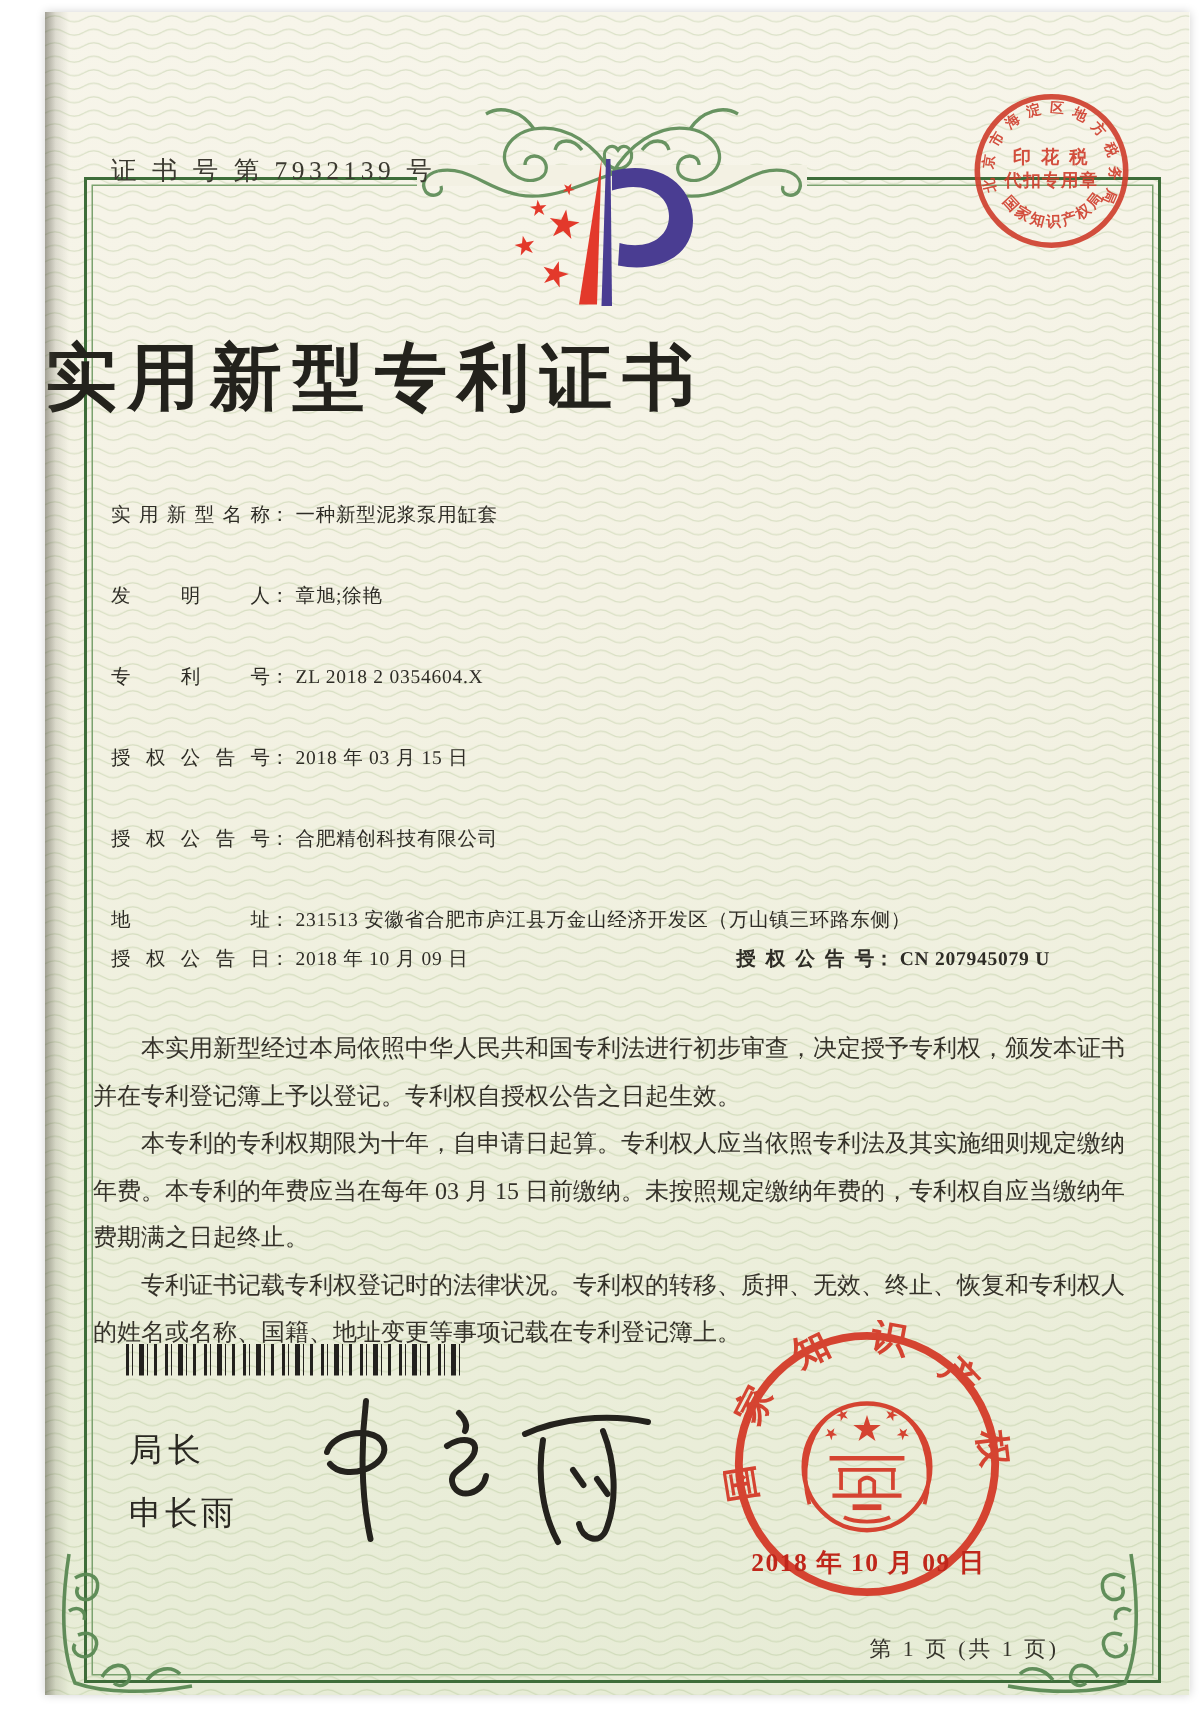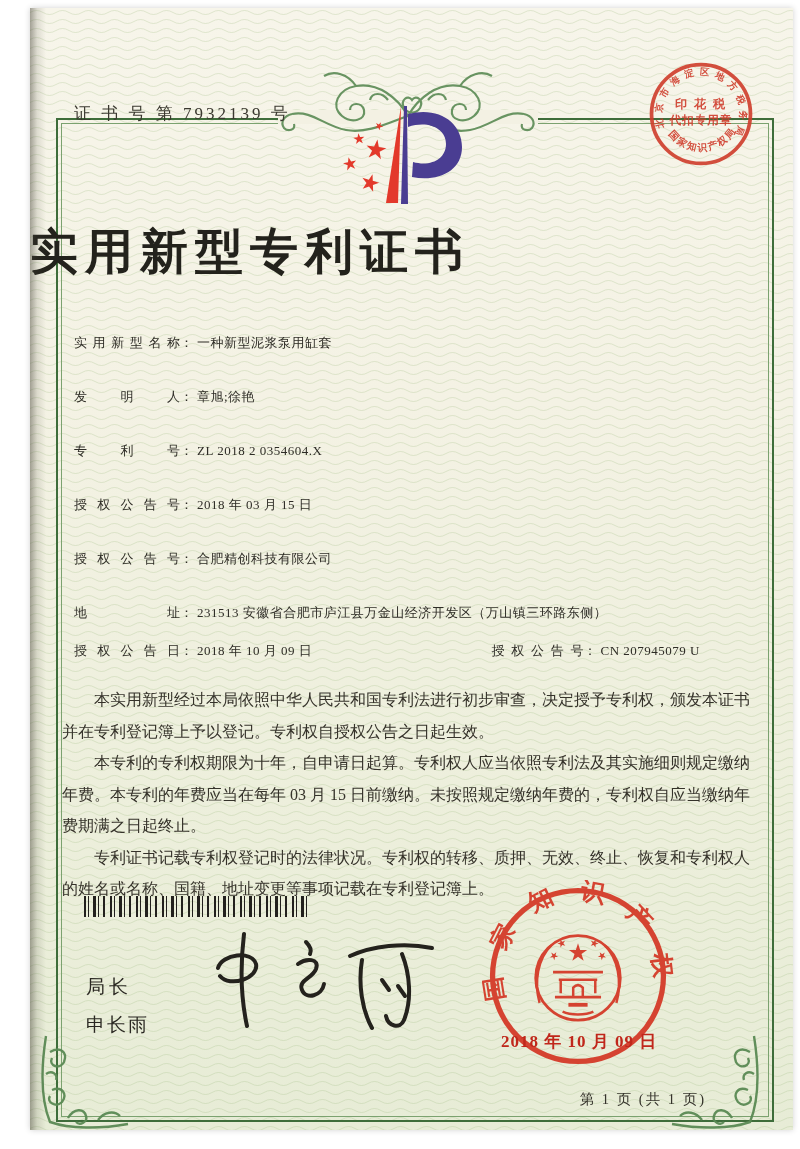--- a/index.html
+++ b/index.html
@@ -29,37 +29,37 @@
   .cert-number{position:absolute;left:44px;top:94px;font-size:17px;letter-spacing:3px;color:#3a382f;}
   .logo{position:absolute;left:308px;top:96px;}
   .title{position:absolute;left:0;top:212px;width:740px;
     font-size:48px;font-weight:600;letter-spacing:7px;color:#23221c;}
 
   .fields{position:absolute;left:44px;top:322px;width:670px;font-size:13px;}
   .f-row{line-height:26px;margin-bottom:28px;white-space:nowrap;}
   .f-label{display:inline-block;width:106px;text-align:justify;text-align-last:justify;vertical-align:top;}
   .f-colon{display:inline-block;width:17px;vertical-align:top;}
   .f-value{display:inline-block;vertical-align:top;letter-spacing:.5px;}
-  .f-row.addr{margin-bottom:12px;white-space:normal;}
+  .f-row.addr{margin-bottom:0;white-space:normal;}
   .f-row.addr .f-value{max-width:428px;white-space:normal;}
   .f-row.grant{display:flex;margin-bottom:0;padding-right:44px;}
-  .f-row.grant .pair2{margin-left:auto;}
+  .f-row.grant .pair2{margin-left:auto;font-weight:bold;}
 
   .body-text{position:absolute;left:32px;top:676px;width:688px;
     font-size:16px;line-height:31.5px;text-align:justify;color:#35322a;}
   .body-text p{margin:0;text-indent:2em;}
 
   .barcode{position:absolute;left:54px;top:888px;width:224px;height:21px;
     background:repeating-linear-gradient(90deg,
       #23211e 0 2px,transparent 2px 4px,#23211e 4px 5px,transparent 5px 9px,
       #23211e 9px 12px,transparent 12px 14px,#23211e 14px 15px,transparent 15px 19px,
       #23211e 19px 21px,transparent 21px 26px);
   }
 
-  .director{position:absolute;left:56px;top:966px;font-size:19px;letter-spacing:4px;color:#2a2822;}
+  .director{position:absolute;left:56px;top:944px;font-size:22px;letter-spacing:4px;color:#2a2822;}
   .director .line2{margin-top:12px;letter-spacing:2px;}
   .signature{position:absolute;left:170px;top:916px;}
 
   .seal{position:absolute;left:452px;top:872px;mix-blend-mode:multiply;opacity:.95;}
   .seal-date{position:absolute;left:454px;top:1022px;width:190px;text-align:center;z-index:5;
     font-size:17px;font-weight:700;letter-spacing:1px;color:#c0271b;}
   .taxstamp{position:absolute;left:615px;top:50px;mix-blend-mode:multiply;opacity:.9;}
 
   .footer{position:absolute;left:26px;top:1082px;width:650px;text-align:right;
     font-size:14.5px;letter-spacing:2px;color:#35332b;}

